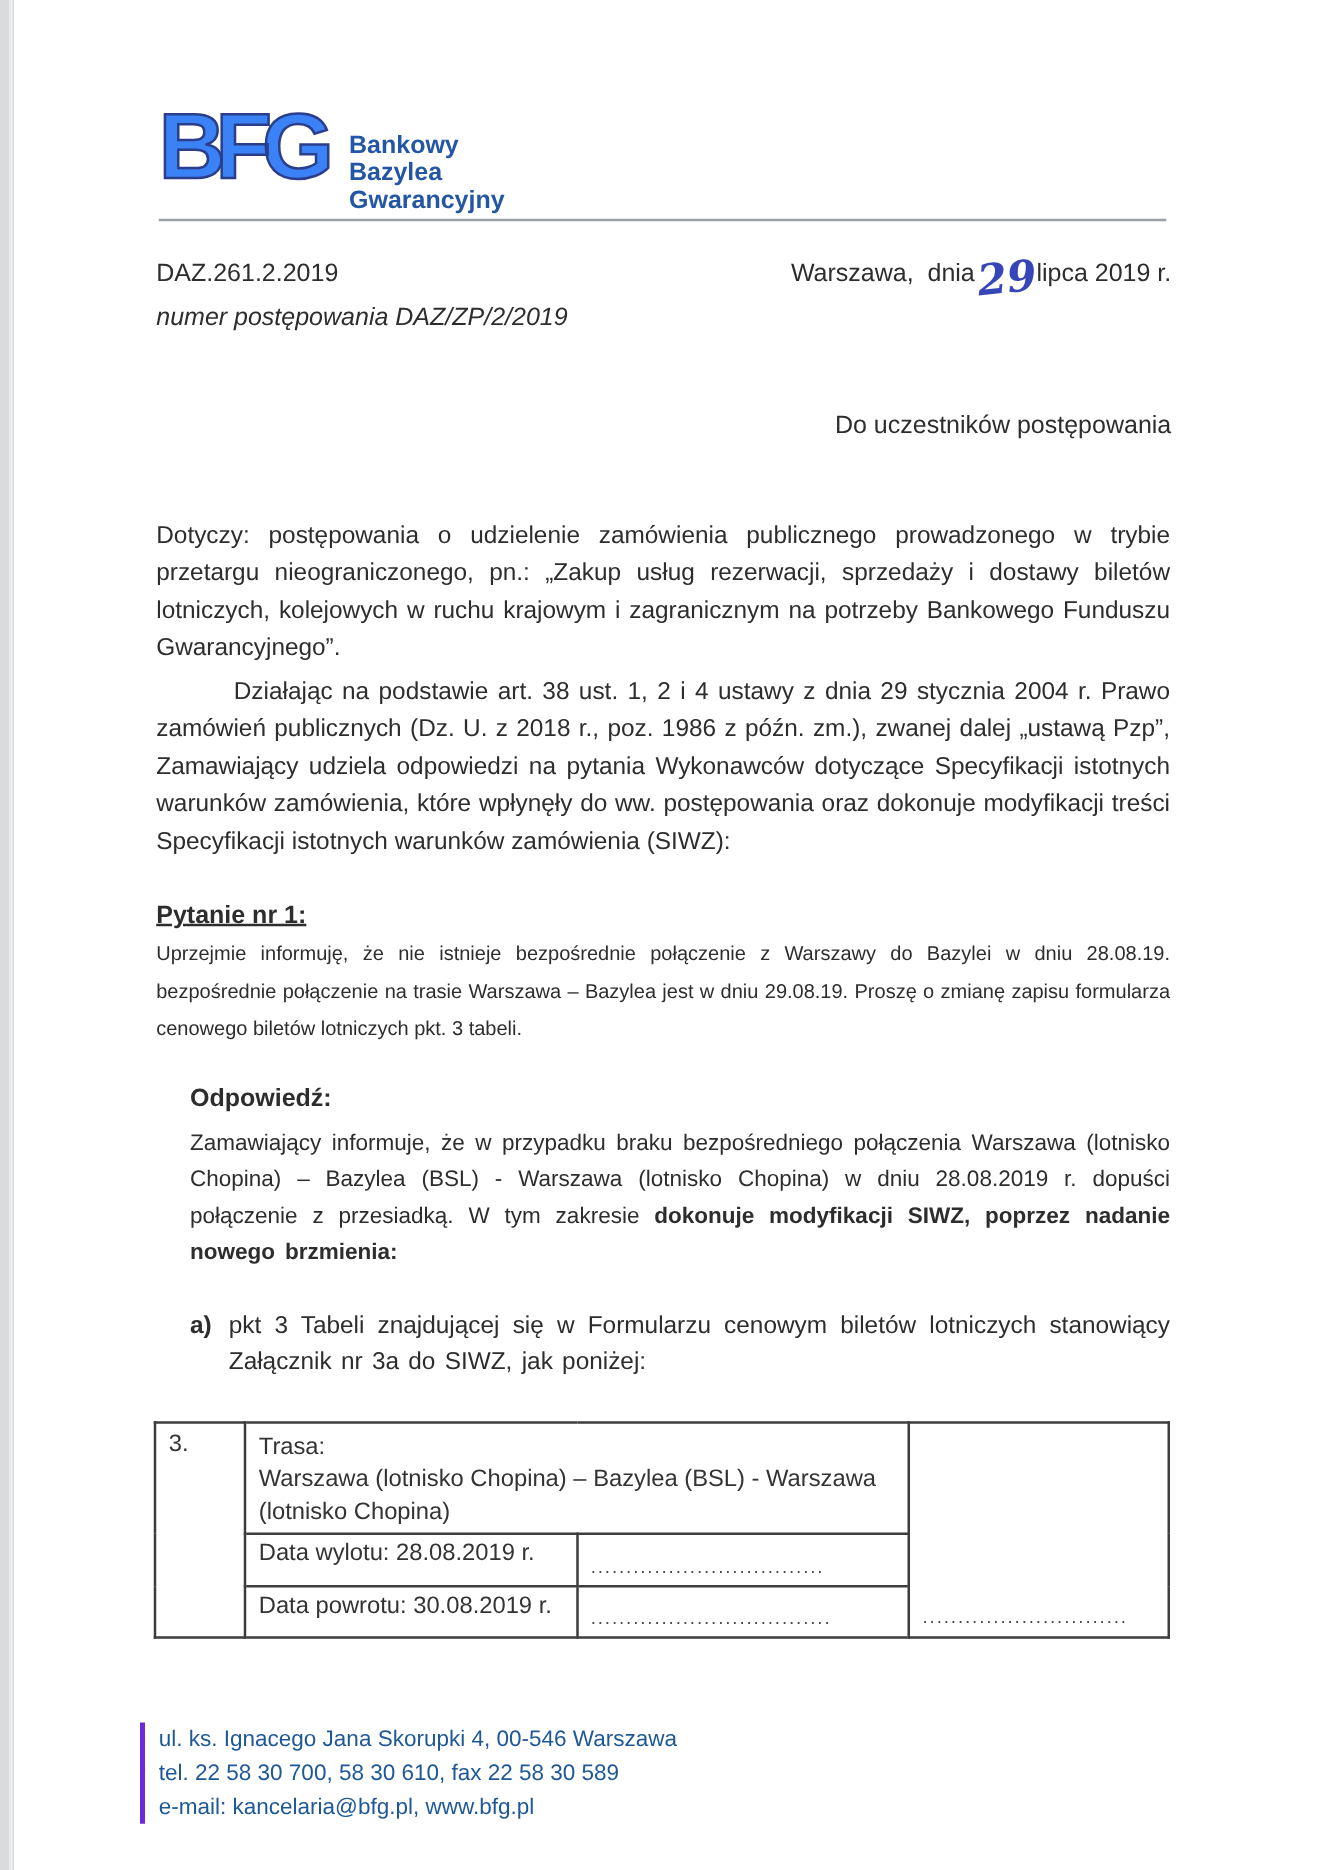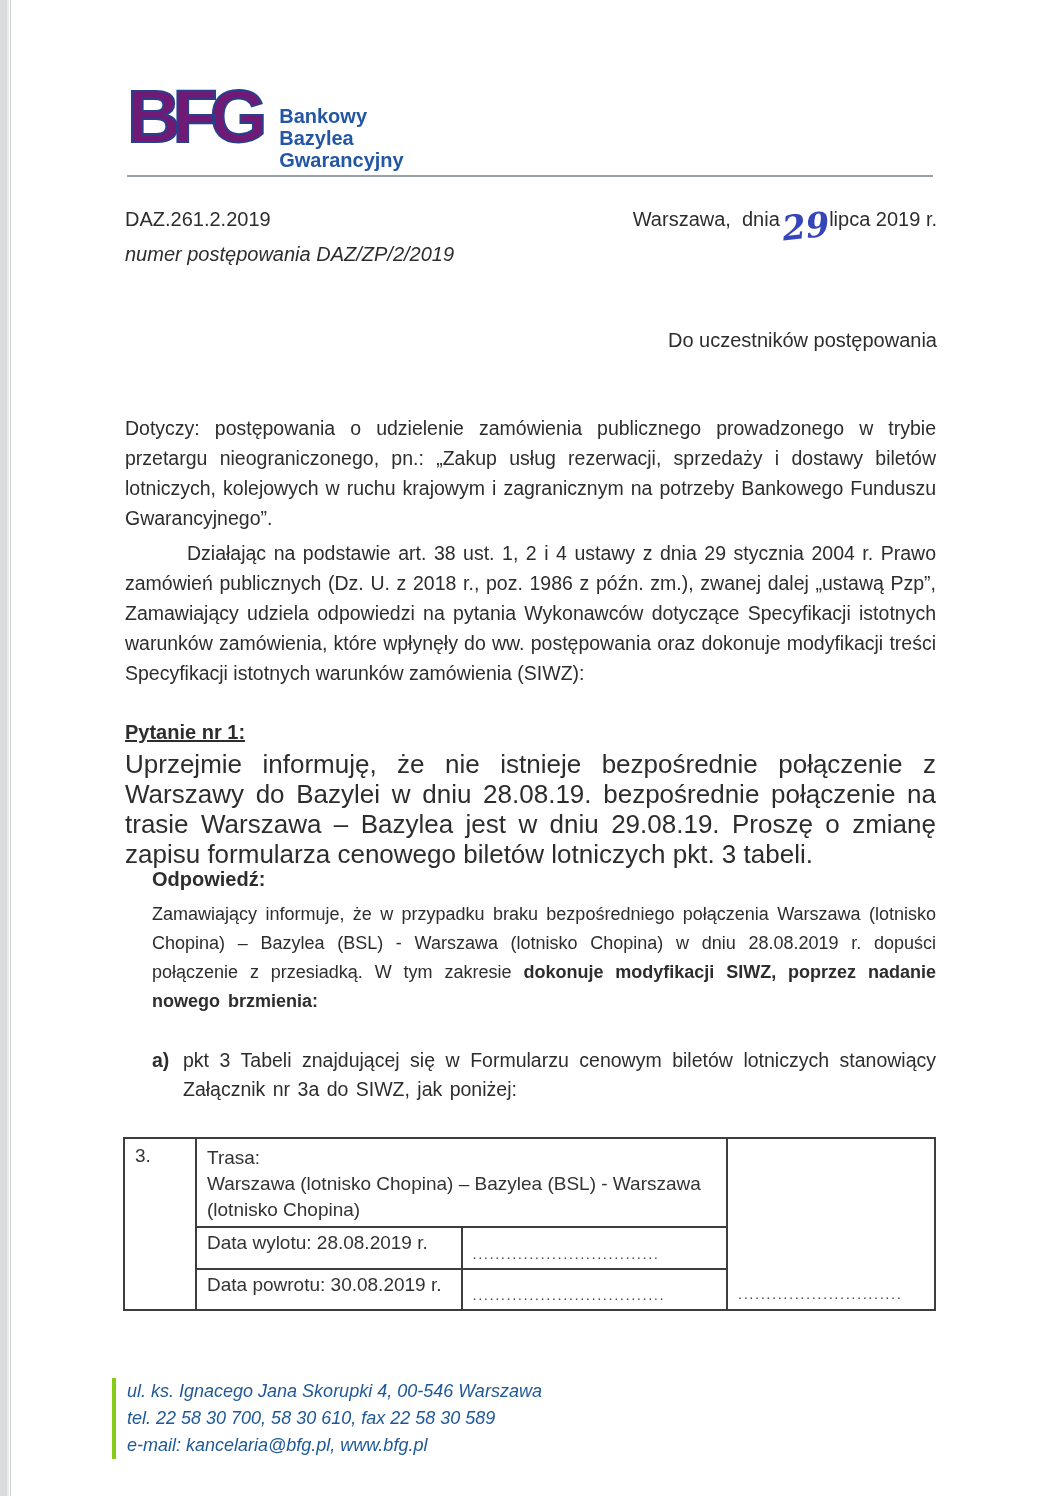--- a/index.html
+++ b/index.html
@@ -7,48 +7,48 @@
     position:relative; width:1058px; height:1496px; background:#ffffff;
     font-family:"Liberation Sans", sans-serif; color:#2d2d2d; overflow:hidden;
   }
   .scan-edge { position:absolute; left:0; top:0; width:7px; height:100%;
     background:#d9dbdd; border-right:2px solid #e8eaec; }
   .scan-edge-line { position:absolute; left:10px; top:0; width:1px; height:100%; background:#cdd0d3; }
 
   
   .logo { position:absolute; left:127px; top:80px; display:flex; }
   .logo-acronym {
-    font-size:74px; font-weight:bold; line-height:74px; color:#701a75;
+    font-size:74px; font-weight:bold; line-height:74px; color:#3b82f6;
     letter-spacing:-8px; -webkit-text-stroke:2px #2b3e8c;
   }
   .logo-name { margin-left:20px; margin-top:25px; font-weight:bold;
     font-size:20px; line-height:22px; color:#2356a4; }
 
   .rule { position:absolute; left:127px; top:175px; width:806px; height:2px; background:#99a1a8; }
 
   .ref  { position:absolute; left:125px; top:208px; font-size:20px; }
   .proc { position:absolute; left:125px; top:243px; font-size:20px; font-style:italic; }
 
   .dateline { position:absolute; top:208px; right:121px; font-size:20px;
-    display:flex; align-items:flex-end; white-space:pre; }
+    display:flex; align-items:flex-start; white-space:pre; }
   .handwritten {
     font-family:"DejaVu Serif", serif; font-style:italic; font-size:34px;
     color:#3646b8; line-height:20px; transform:rotate(-6deg);
     position:relative; top:5px; margin:0 0px 0 2px; font-weight:bold;
   }
 
   .addressee { position:absolute; top:329px; right:121px; font-size:20px; }
 
   p.block { margin:0; font-size:19.5px; line-height:30px; text-align:justify; }
   .subject { position:absolute; left:125px; top:413px; width:811px; }
   .intro   { position:absolute; left:125px; top:538px; width:811px; text-indent:62px; }
 
   .question { position:absolute; left:125px; top:717px; width:811px; }
   .q-head { font-size:20px; font-weight:bold; text-decoration:underline; line-height:30px; margin-bottom:2px; }
-  .q-body { margin:0; font-size:26px; line-height:30px; text-align:justify; }
+  .q-body { margin:0; font-size:16px; line-height:30px; text-align:justify; }
 
   .answer { position:absolute; left:152px; top:864px; width:784px; }
   .a-head { font-size:20px; font-weight:bold; line-height:30px; margin-bottom:6px; }
   .a-body { margin:0; font-size:18px; line-height:29px; text-align:justify; word-spacing:3px; }
   .a-body b { font-weight:bold; }
 
   .item-a { position:absolute; left:152px; top:1046px; width:784px; display:flex; }
   .item-a .marker { flex:none; width:31px; font-size:19.5px; line-height:29px; font-weight:bold; }
   .item-a p { margin:0; flex:1; font-size:19.5px; line-height:29px; text-align:justify; font-weight:normal; word-spacing:2px; }
 
@@ -57,22 +57,22 @@
   table.mod-table td { border:2px solid #3d3d3d; padding:3px 10px; vertical-align:top; }
   .c-num   { width:50px; padding-top:6px !important; }
   .c-route { line-height:26px; padding-top:6px !important; }
   .c-label { width:340px; line-height:24px; }
   .c-dots  { width:237px; vertical-align:bottom !important; padding-bottom:4px !important; }
   .c-total { width:186px; vertical-align:bottom !important; padding-bottom:5px !important; }
   tr.r1 { height:83px; } tr.r2 { height:42px; } tr.r3 { height:41px;padding-left:24px; }
   .dots { font-size:15px; letter-spacing:1.5px; color:#4a4a4a; white-space:nowrap; }
 
   .footer { position:absolute; left:112px; top:1378px;
-    border-left:4px solid #84cc16; padding-left:11px;
-    font-size:18px; line-height:27px; color:#1e5896;font-style:italic; }
+    border-left:4px solid #6d28d9; padding-left:11px;
+    font-size:18px; line-height:27px; color:#1e5896; }
 </style>
 </head>
 <body>
 
 <div class="page">
   <div class="scan-edge"></div>
   <div class="scan-edge-line"></div>
 
   <div class="logo">
     <div class="logo-acronym">BFG</div>

